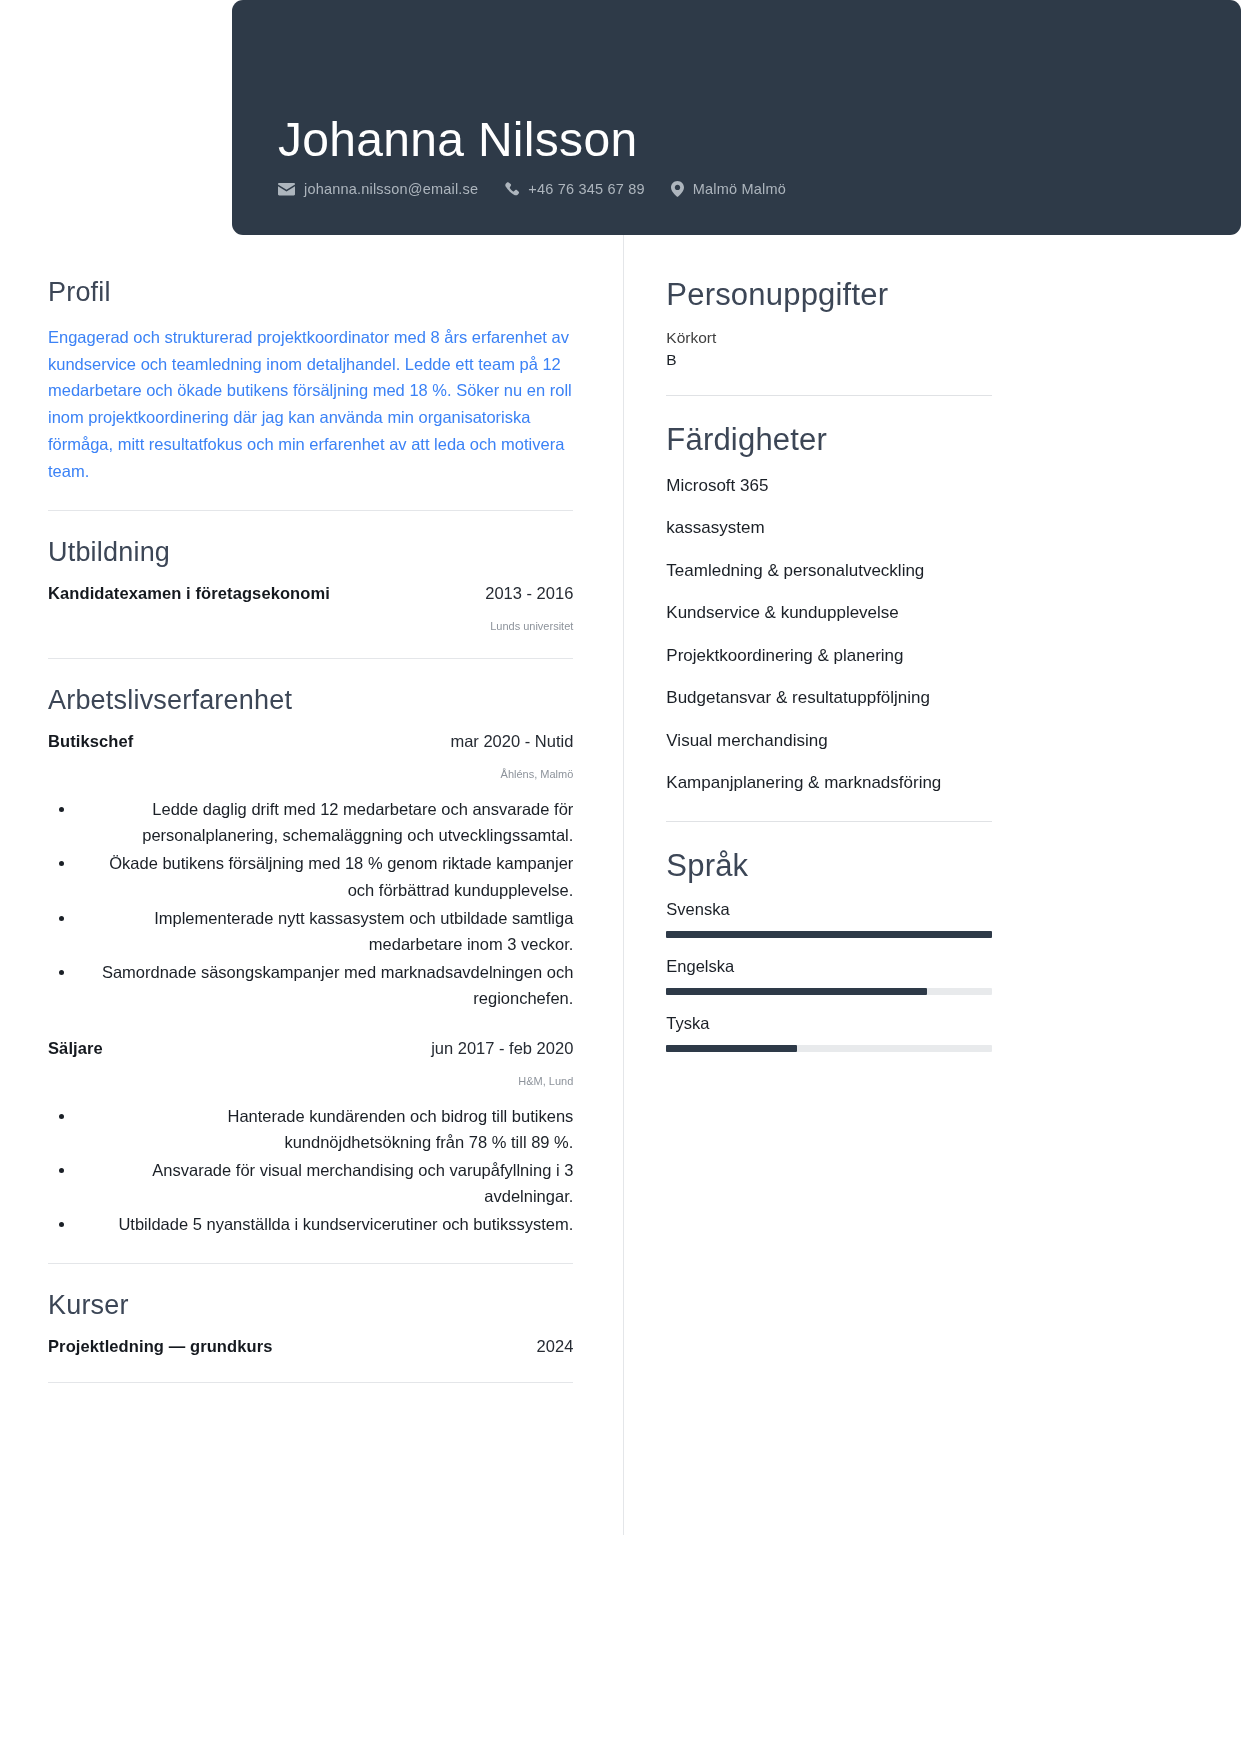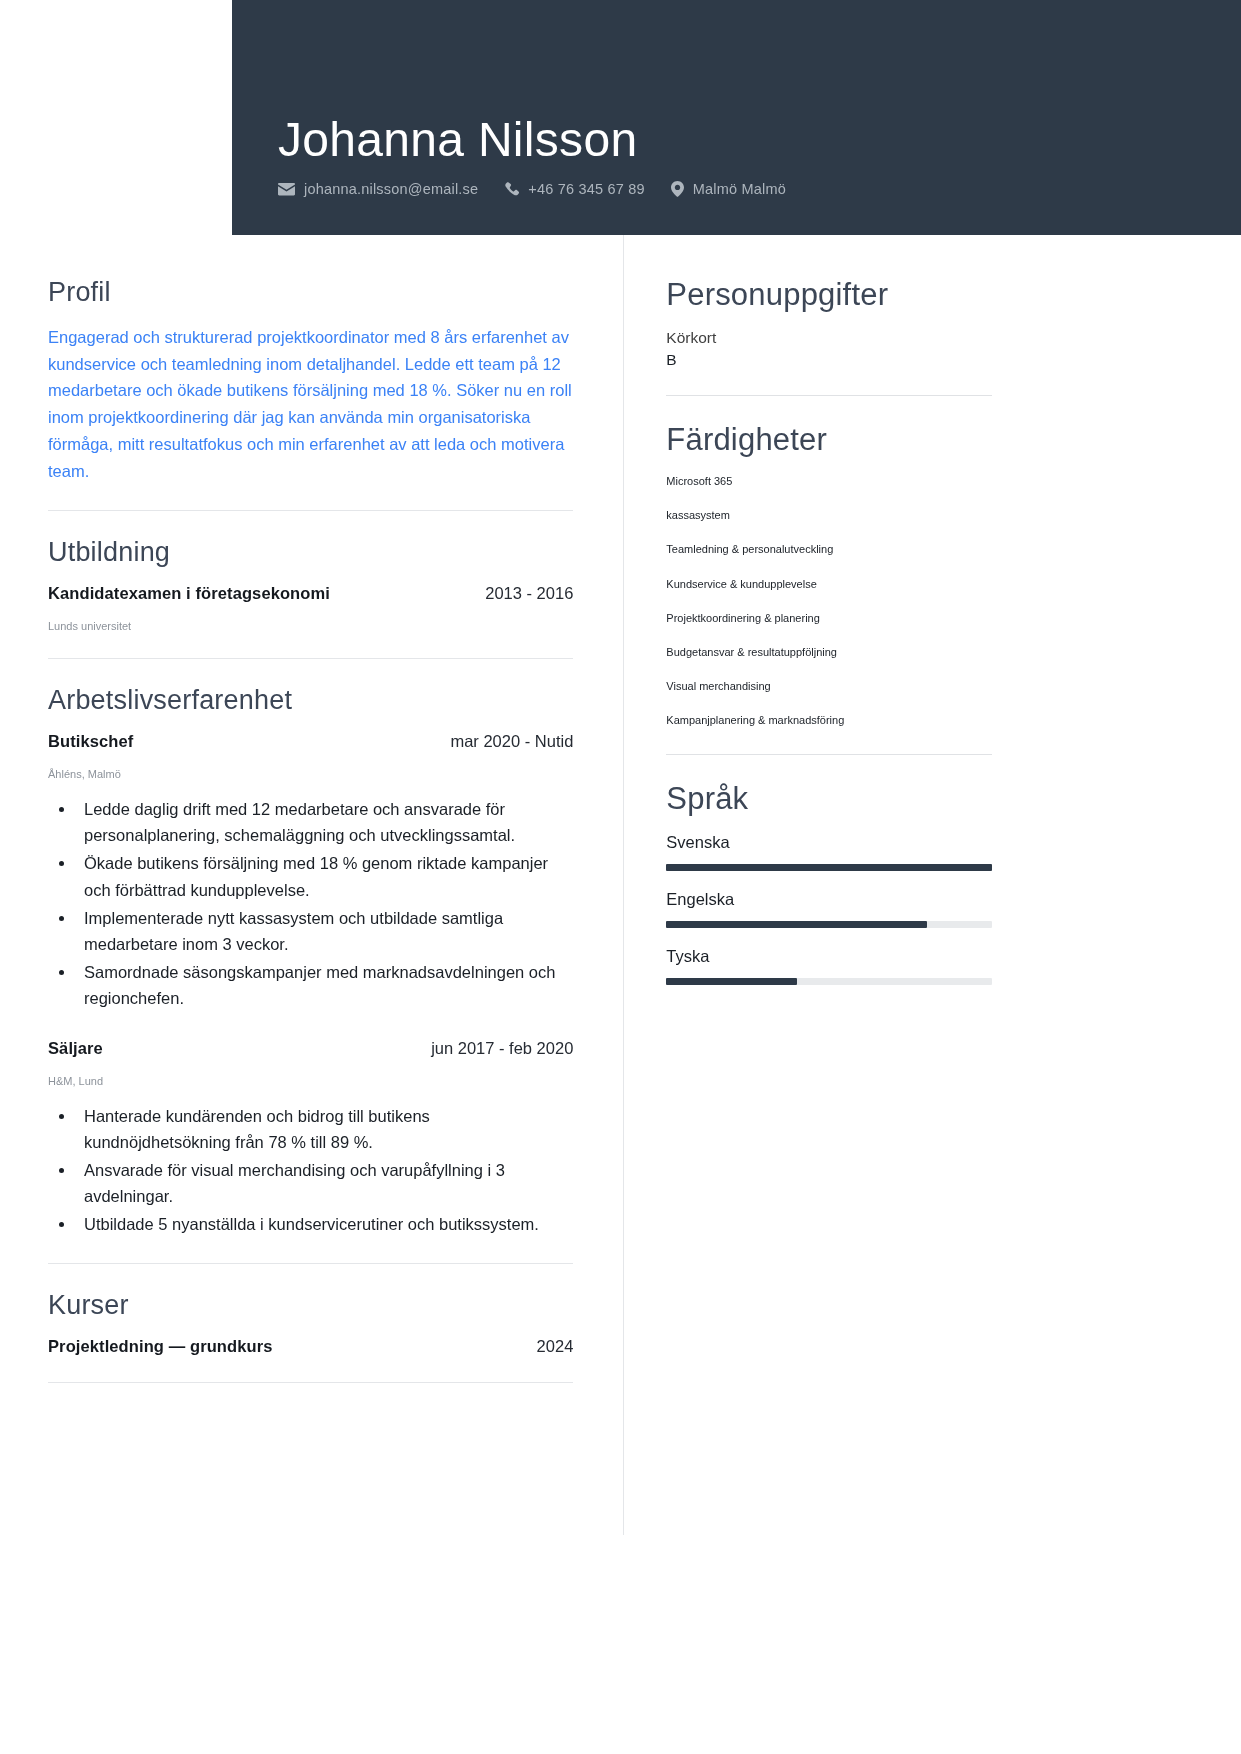--- a/index.html
+++ b/index.html
@@ -99,21 +99,21 @@
     background: #e0e2e5;
     margin: 26px 0 26px 0;
   }
   .para {
     font-size: 16.5px;
     line-height: 1.62;
     color: #3b82f6;
   }
 
   
-  .entry { margin-bottom: 2px; }
+  .entry { margin-bottom: 2px; text-align: right; }
   .entry-head {
     display: flex;
     justify-content: space-between;
     align-items: baseline;
     gap: 16px;
   }
   .entry-title {
     font-size: 16.5px;
     font-weight: bold;
     color: #15191f;
@@ -147,21 +147,21 @@
   .field-label {
     font-size: 15.5px;
     color: #404040;
     margin-bottom: 4px;
   }
   .field-value {
     font-size: 15.5px;
     color: #1b2027;
   }
   .skill-item {
-    font-size: 11px;
+    font-size: 17px;
     line-height: 1.38;
     color: #1b2027;
     margin-bottom: 19px;
   }
   .skill-item:last-child { margin-bottom: 0; }
 
   .lang-item { margin-bottom: 19px; }
   .lang-name {
     font-size: 16.5px;
     color: #1b2027;
@@ -179,21 +179,21 @@
     left: 0; top: 0; bottom: 0;
     background: #2e3a48;
     border-radius: 1px;
   }
 </style>
 </head>
 <body>
 
 <div class="page">
 
-  <div class="header" style="background: rgb(46, 58, 72);">
+  <div class="header" style="background: rgb(46, 58, 72); border-radius: 11px;">
     <div class="full-name">Johanna Nilsson</div>
     <div class="contact-row">
 
       <div class="contact-item">
         <span>
           <svg width="17" height="13" viewBox="0 0 17 13" fill="#adb5bd">
             <path d="M0 1.2C0 0.6 0.5 0 1.2 0h14.6C16.5 0 17 0.6 17 1.2v0.3L8.5 6.8 0 1.5V1.2z"></path>
             <path d="M0 3.2l8.5 5.3L17 3.2v8.1c0 0.7-0.5 1.2-1.2 1.2H1.2C0.5 12.5 0 12 0 11.3V3.2z"></path>
           </svg>
         </span>

